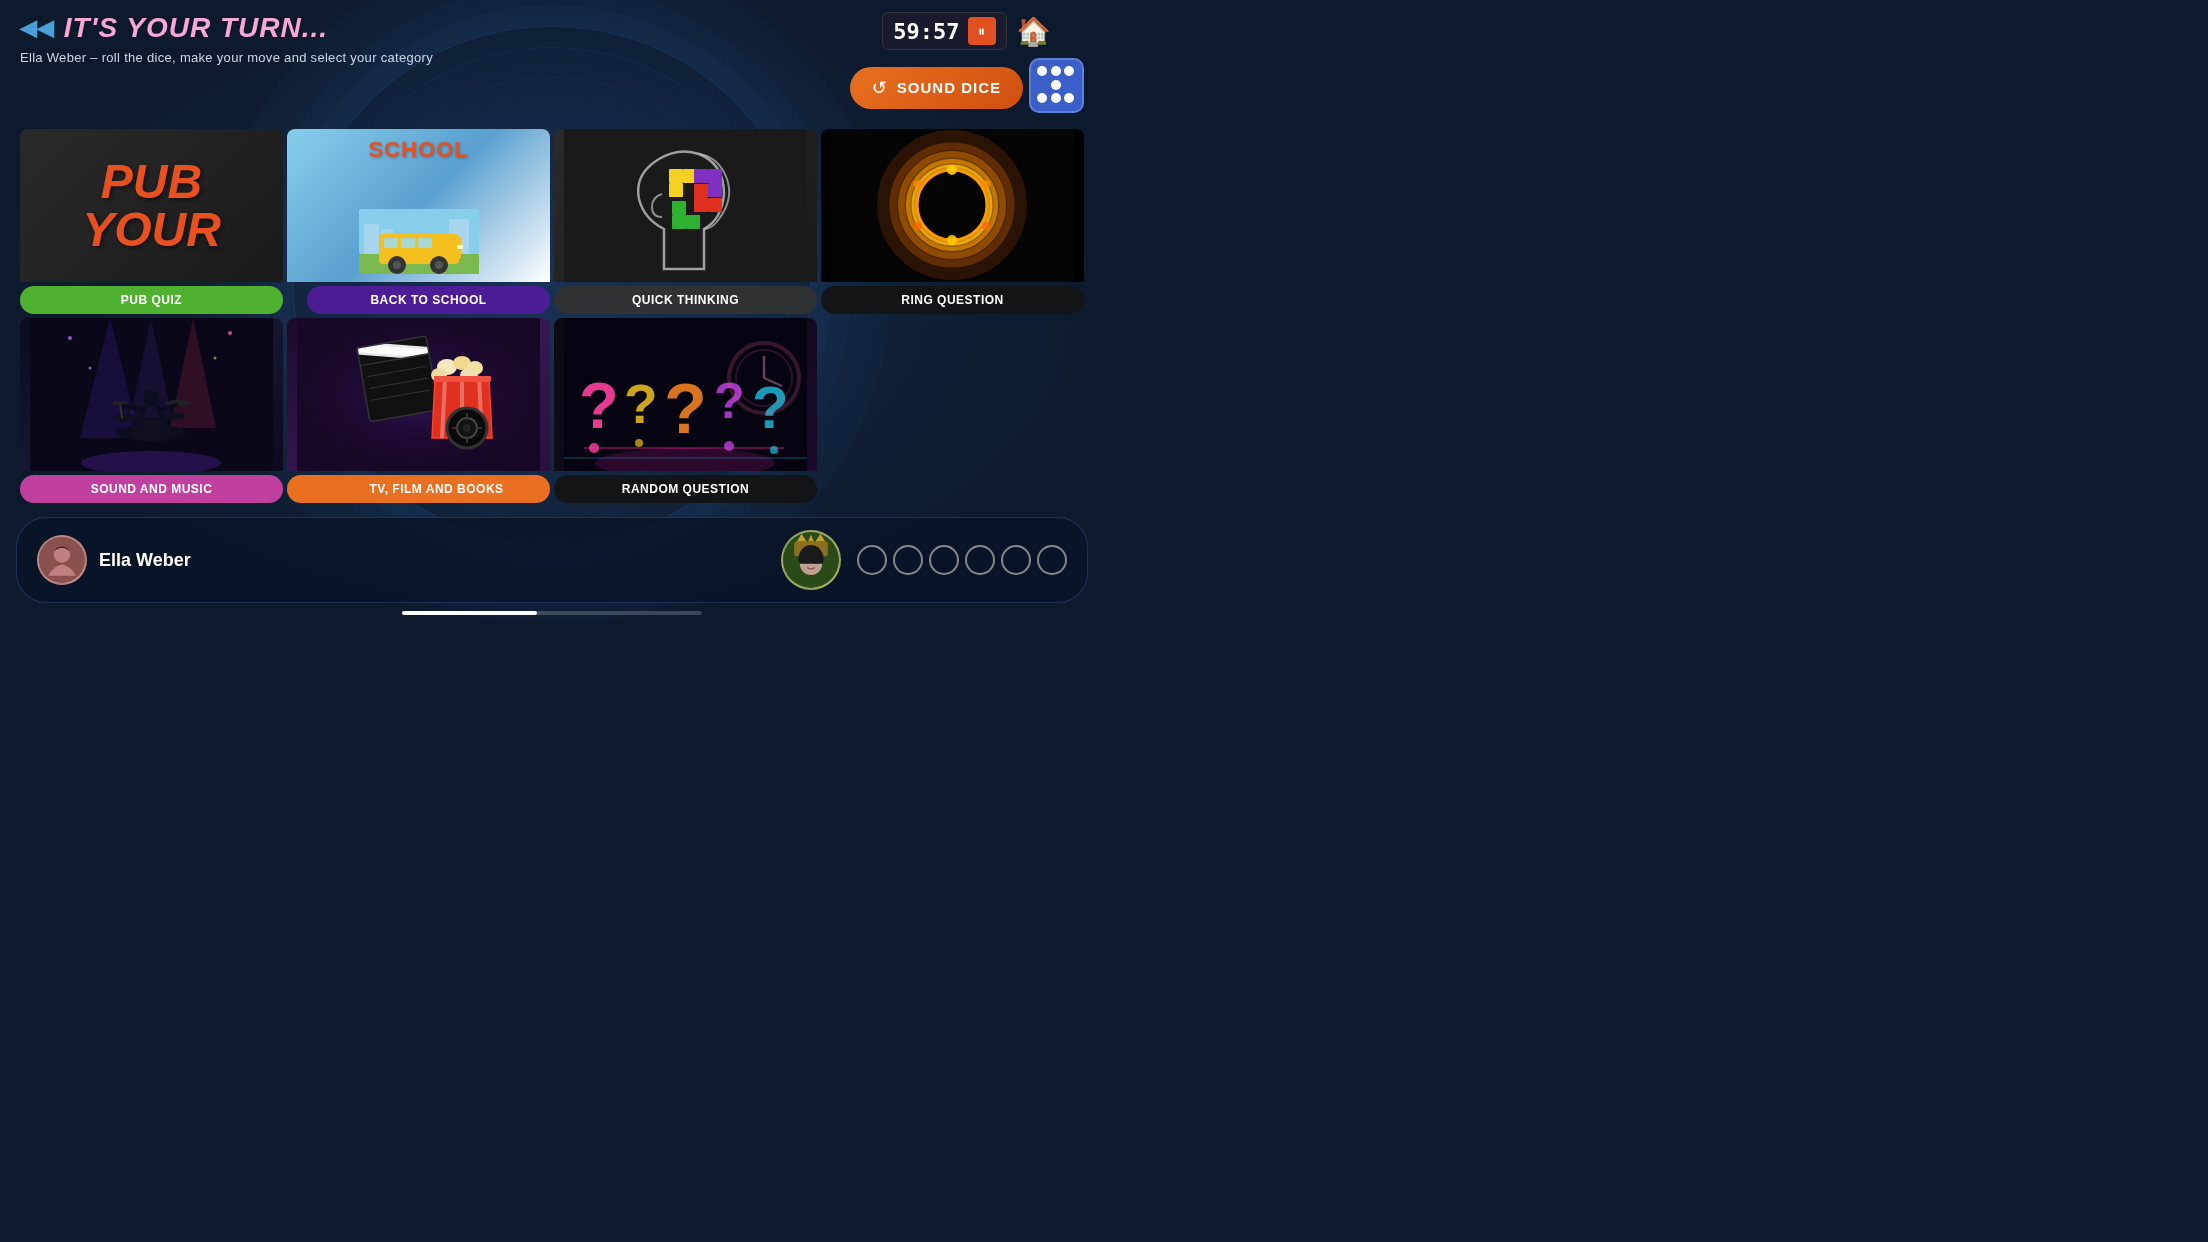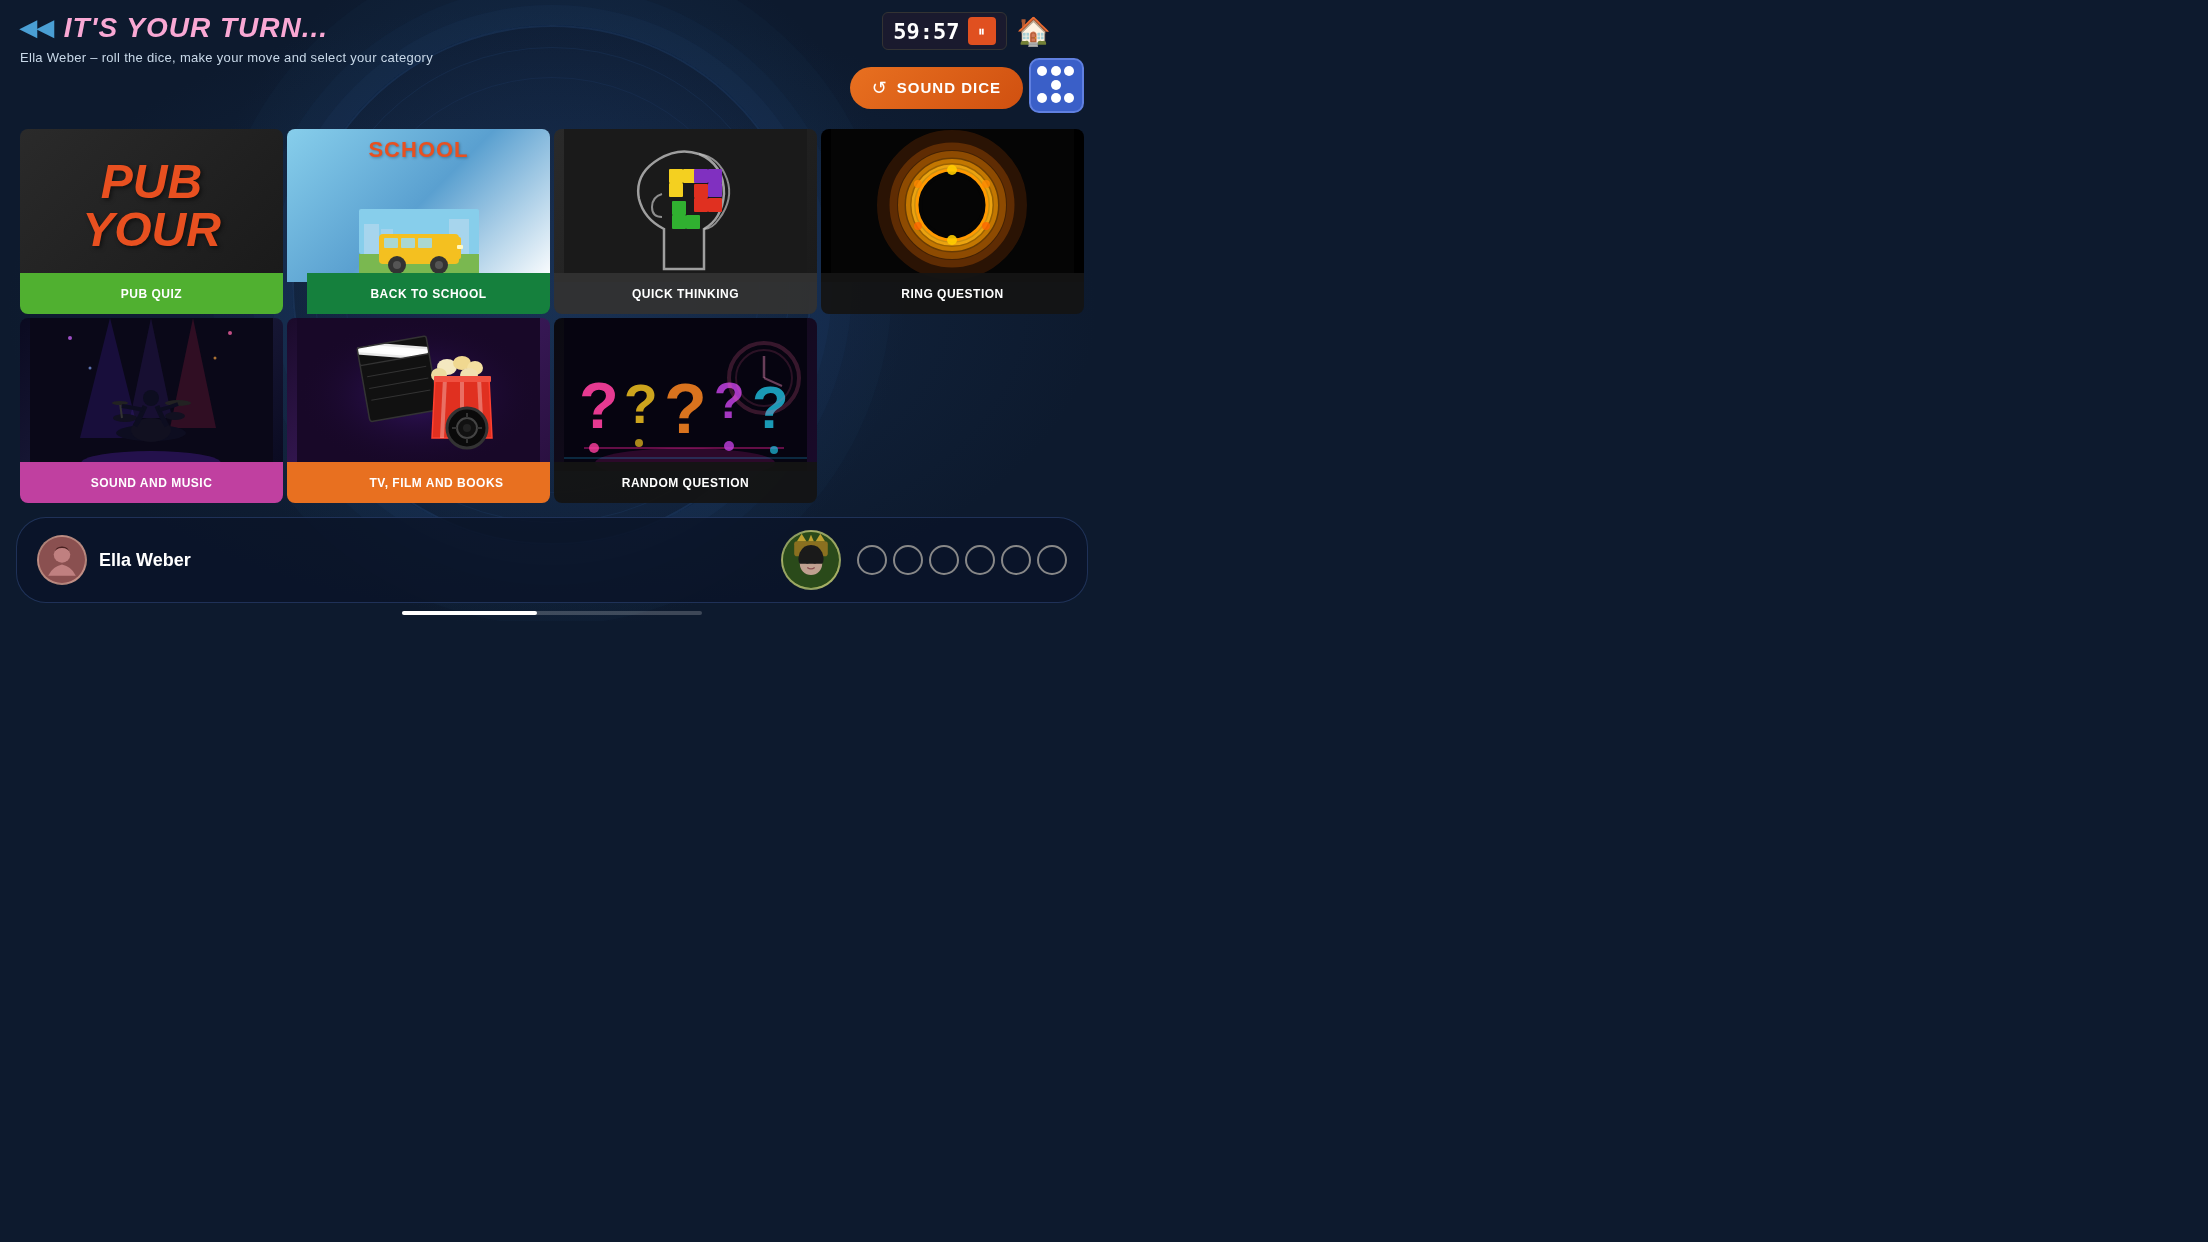--- a/index.html
+++ b/index.html
@@ -224,29 +224,30 @@
       font-size: 11px;
       overflow: hidden;
       position: relative;
     }
 
     .card-label {
       position: absolute;
       bottom: 0;
       left: 0;
       right: 0;
-      height: 41px;
+      height: 28px;
       display: flex;
       align-items: center;
       justify-content: center;
       font-weight: 900;
       font-size: 12px;
       letter-spacing: 0.5px;
       text-transform: uppercase;
       color: white;
+      border-radius: 15px;
     }
 
     
     .card-pub-quiz .card-image {
       background: linear-gradient(135deg, #2a2a2a 0%, #1a1a1a 100%);
     }
 
     .pub-quiz-text {
       text-align: center;
       line-height: 1;
@@ -293,21 +294,21 @@
       font-weight: 900;
       color: #e85020;
       text-shadow: 1px 1px 3px rgba(0,0,0,0.3);
       position: absolute;
       top: 8px;
       text-transform: uppercase;
       letter-spacing: 1px;
     }
 
     .card-back-to-school .card-label {
-      background: #15803d;
+      background: #4c1d95;
       margin-left: 20px;
     }
 
     
     .card-quick-thinking .card-image {
       background: linear-gradient(135deg, #2a2a2a 0%, #1a1a1a 100%);
     }
 
     .card-quick-thinking .card-label {
       background: rgba(50,50,50,0.95);

